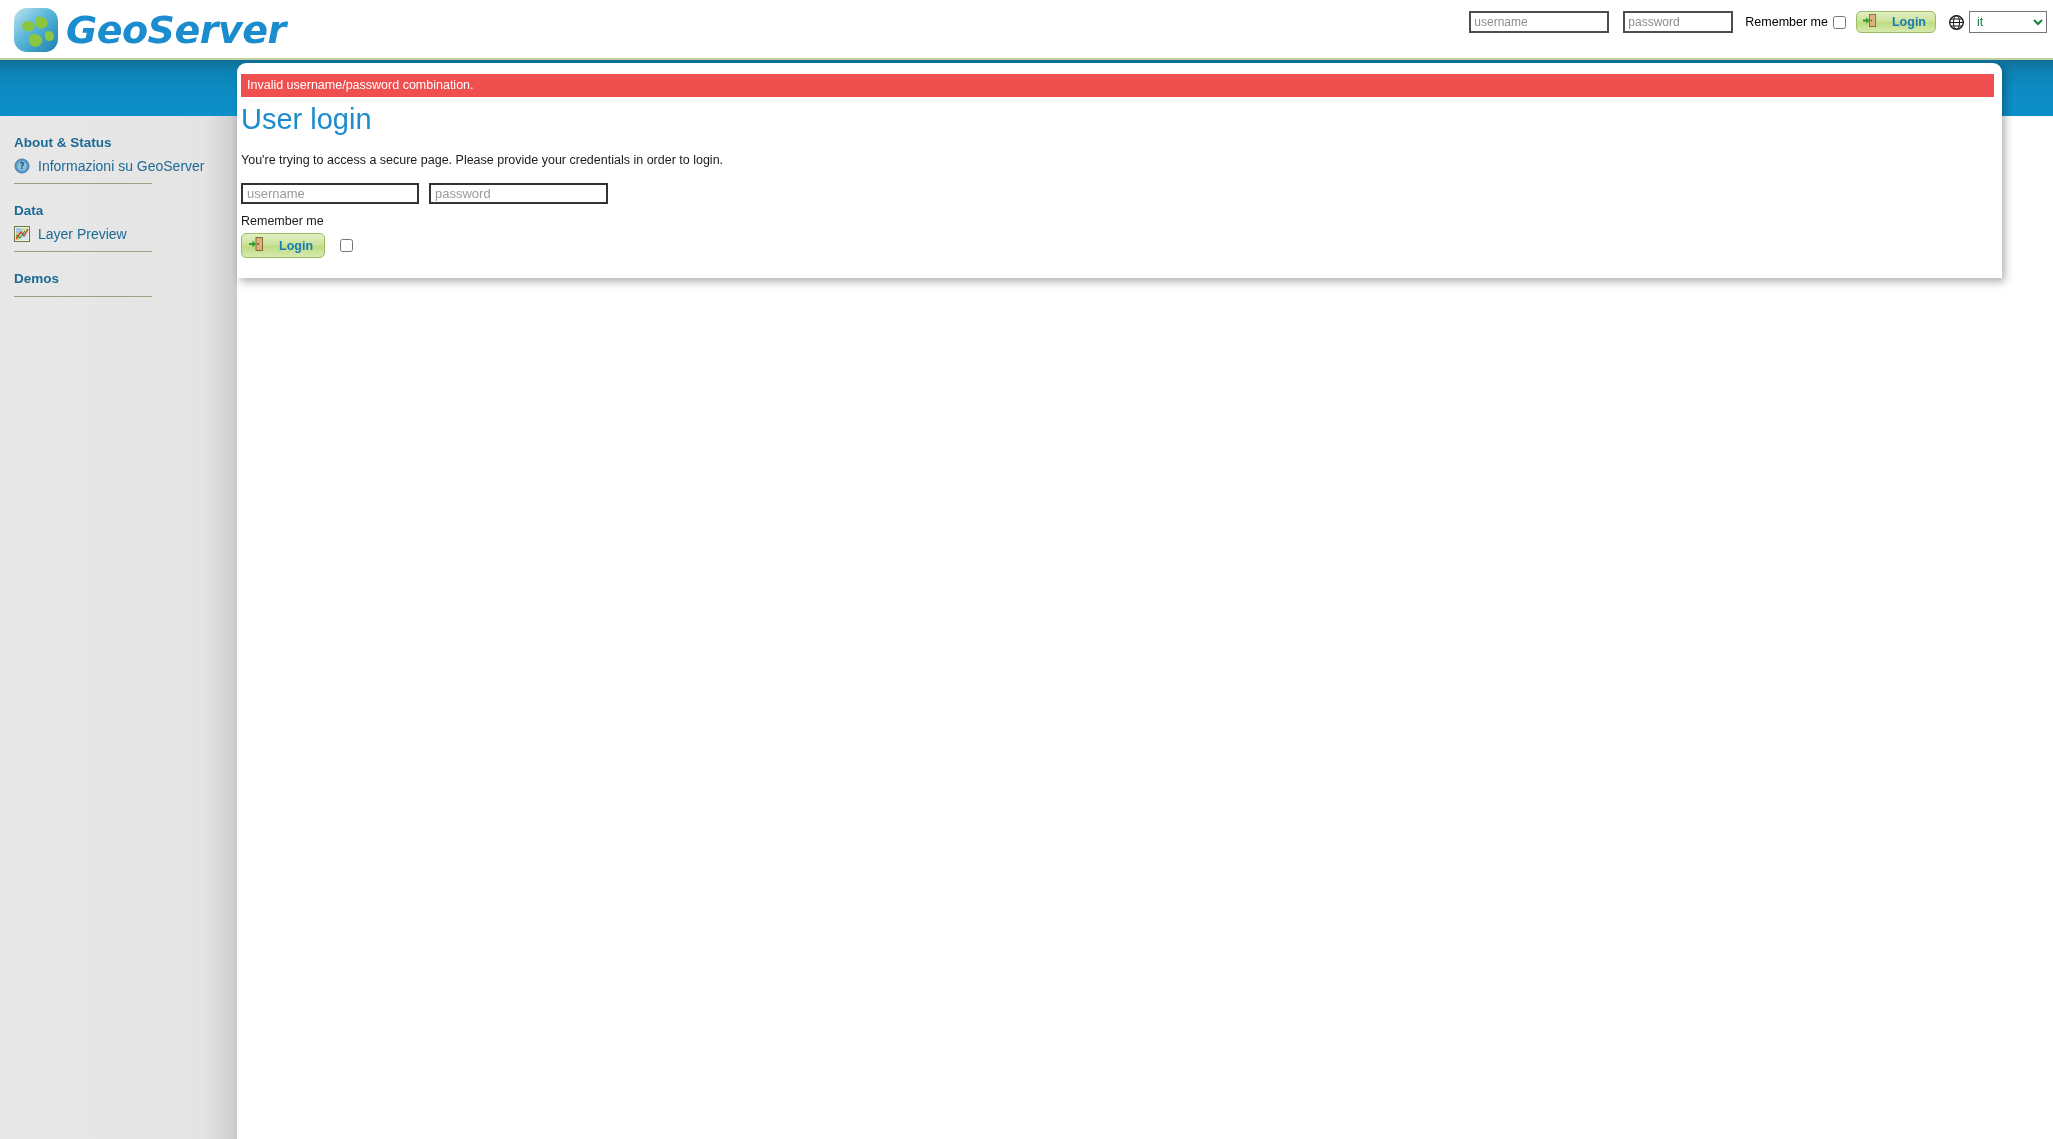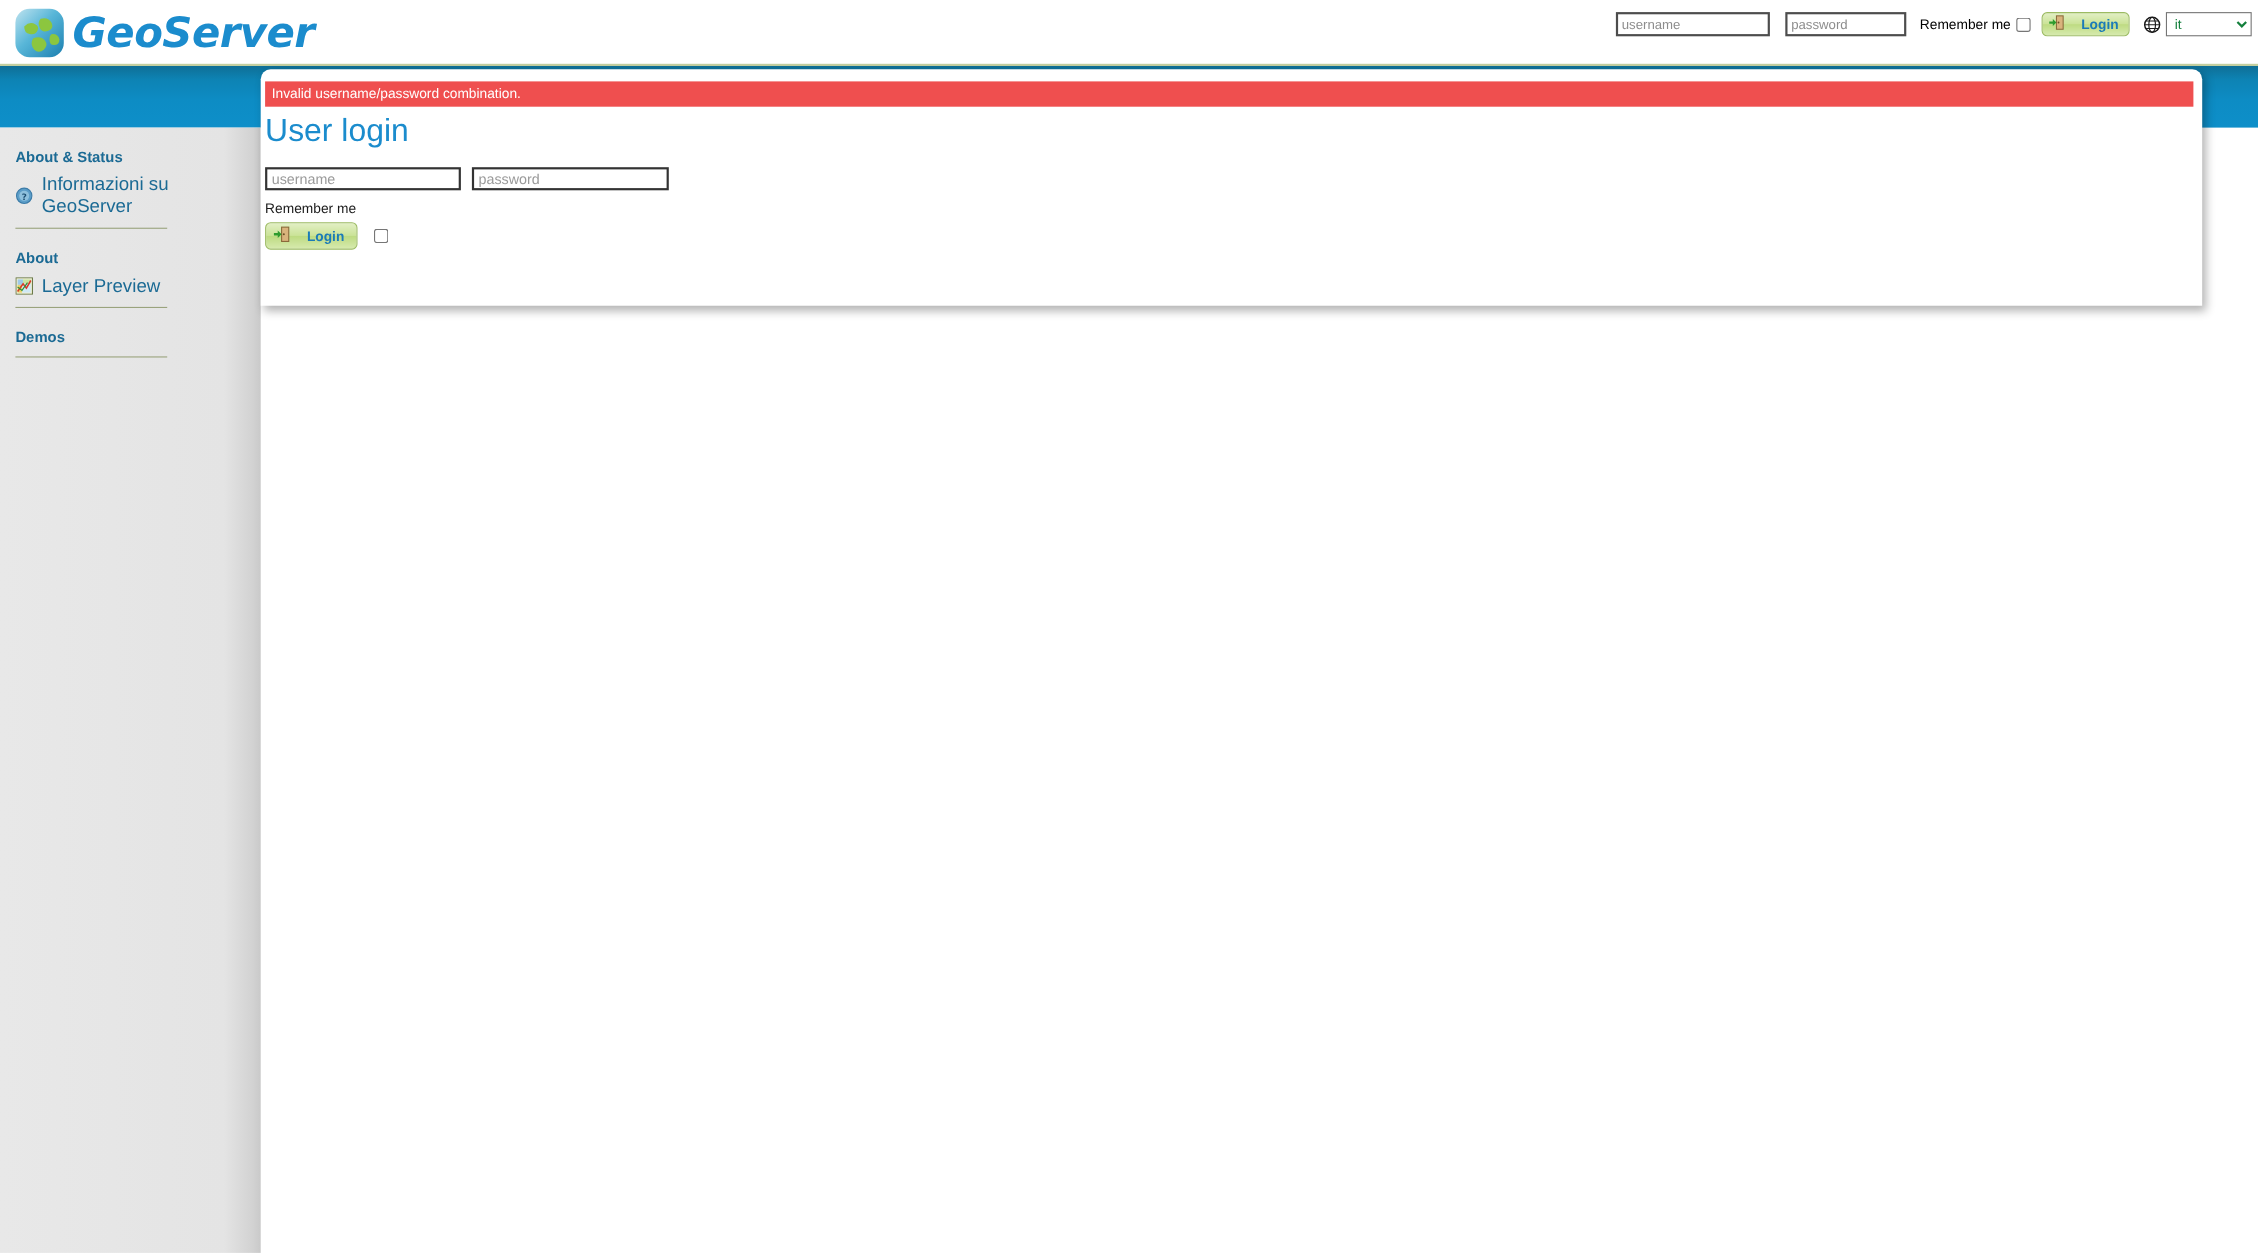--- a/index.html
+++ b/index.html
@@ -162,21 +162,21 @@
     cursor: pointer;
   }
   .side-icon {
     width: 16px;
     height: 16px;
     margin-right: 8px;
     flex: 0 0 auto;
     display: inline-flex;
   }
   .side-link-text {
-    font-size: 17px;
+    font-size: 14px;
     color: #1b6a94;
     text-decoration: none;
   }
   .side-divider {
     height: 1px;
     background: #9aa37d;
     margin: 3px 85px 0 14px;
   }
 
   
@@ -326,21 +326,21 @@
           <circle cx="8" cy="8" r="4.6" fill="#8dc0dd"></circle>
           <text x="8" y="11.4" font-size="8" font-family="DejaVu Sans, sans-serif" fill="#1d4f72" text-anchor="middle" font-weight="bold">?</text>
         </svg>
       </span>
       <span class="side-link-text">Informazioni su GeoServer</span>
     </div>
     <div class="side-divider"></div>
   </div>
 
   <div class="side-group">
-    <div class="side-heading">About</div>
+    <div class="side-heading">Data</div>
     <div class="side-link-row">
       <span class="side-icon">
         <svg width="16" height="16" viewBox="0 0 16 16">
           <rect x="0.5" y="0.5" width="15" height="15" fill="#f2f2d8" stroke="#6b7a4a" stroke-width="1"></rect>
           <rect x="2" y="2" width="5" height="5" fill="#9ec9e8"></rect>
           <rect x="7" y="2" width="7" height="4" fill="#c9e4a0"></rect>
           <rect x="2" y="7" width="4" height="7" fill="#e8d36a"></rect>
           <rect x="6" y="6" width="8" height="8" fill="#cfe8f5"></rect>
           <path d="M2 13 L7 6 L10 10 L14 3" stroke="#d83a2a" stroke-width="1.4" fill="none"></path>
           <path d="M2 9 L6 12 L11 5" stroke="#2f8f3a" stroke-width="1.1" fill="none"></path>
@@ -356,20 +356,21 @@
     <div class="side-divider"></div>
   </div>
 </div>
 
 <div id="content-panel">
 
   <div class="error-banner" id="error-top">Invalid username/password combination.</div>
 
   <div id="page-title">User login</div>
 
+  <div id="login-desc">You're trying to access a secure page. Please provide your credentials in order to login.</div>
 
   <div id="form-row">
     <input class="form-input" id="form-username" type="text" placeholder="username" style="">
     <input class="form-input" id="form-password" type="password" placeholder="password" style="">
   </div>
 
   <div id="remember-label">Remember me</div>
 
   <div id="submit-row">
     <div class="login-btn" id="form-login-btn">

